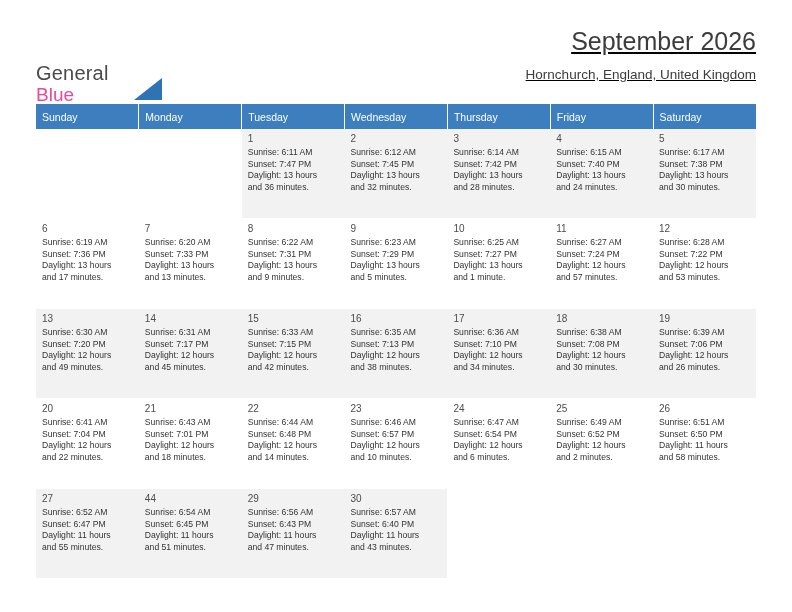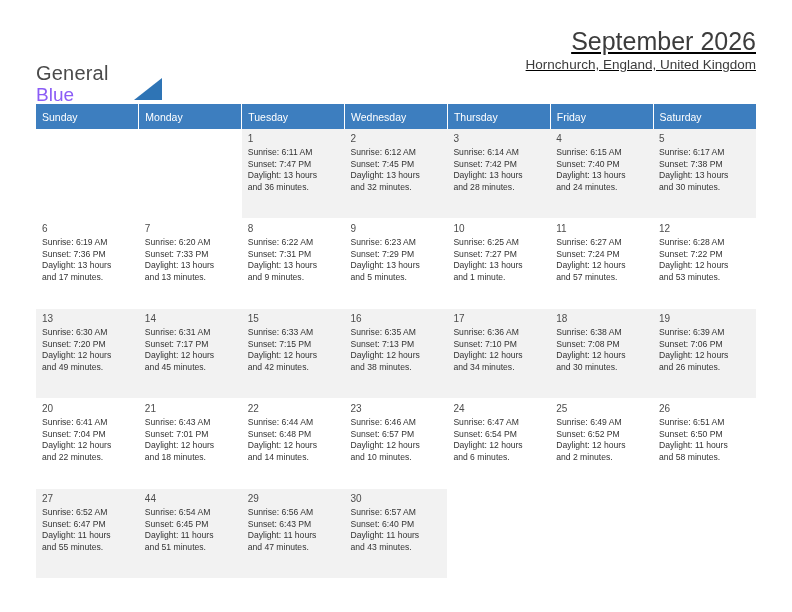--- a/index.html
+++ b/index.html
@@ -38,21 +38,21 @@
   }
   .logo-general {
     font-size: 20px;
     color: #4a4a4a;
     letter-spacing: 0.2px;
     line-height: 22px;
     font-family: "Liberation Sans", sans-serif;
   }
   .logo-blue {
     font-size: 19px;
-    color: #8b5cf6;
+    color: #ec4899;
     line-height: 20px;
     margin-top: 1px;
   }
   .logo-swoosh {
     position: absolute;
     left: 96px;
     top: 14px;
     width: 32px;
     height: 26px;
   }
@@ -66,20 +66,21 @@
   .cal-title {
     font-size: 25px;
     color: #3c3c3c;
     line-height: 30px;
     white-space: nowrap;
   }
   .cal-sub {
     font-size: 13.5px;
     color: #3c3c3c;
     line-height: 18px;
+    margin-top: 10px;
     white-space: nowrap;
   }
   
   .calendar {
     position: absolute;
     left: 36px;
     top: 104px;
     width: 720px;
     border-collapse: collapse;
     table-layout: fixed;

